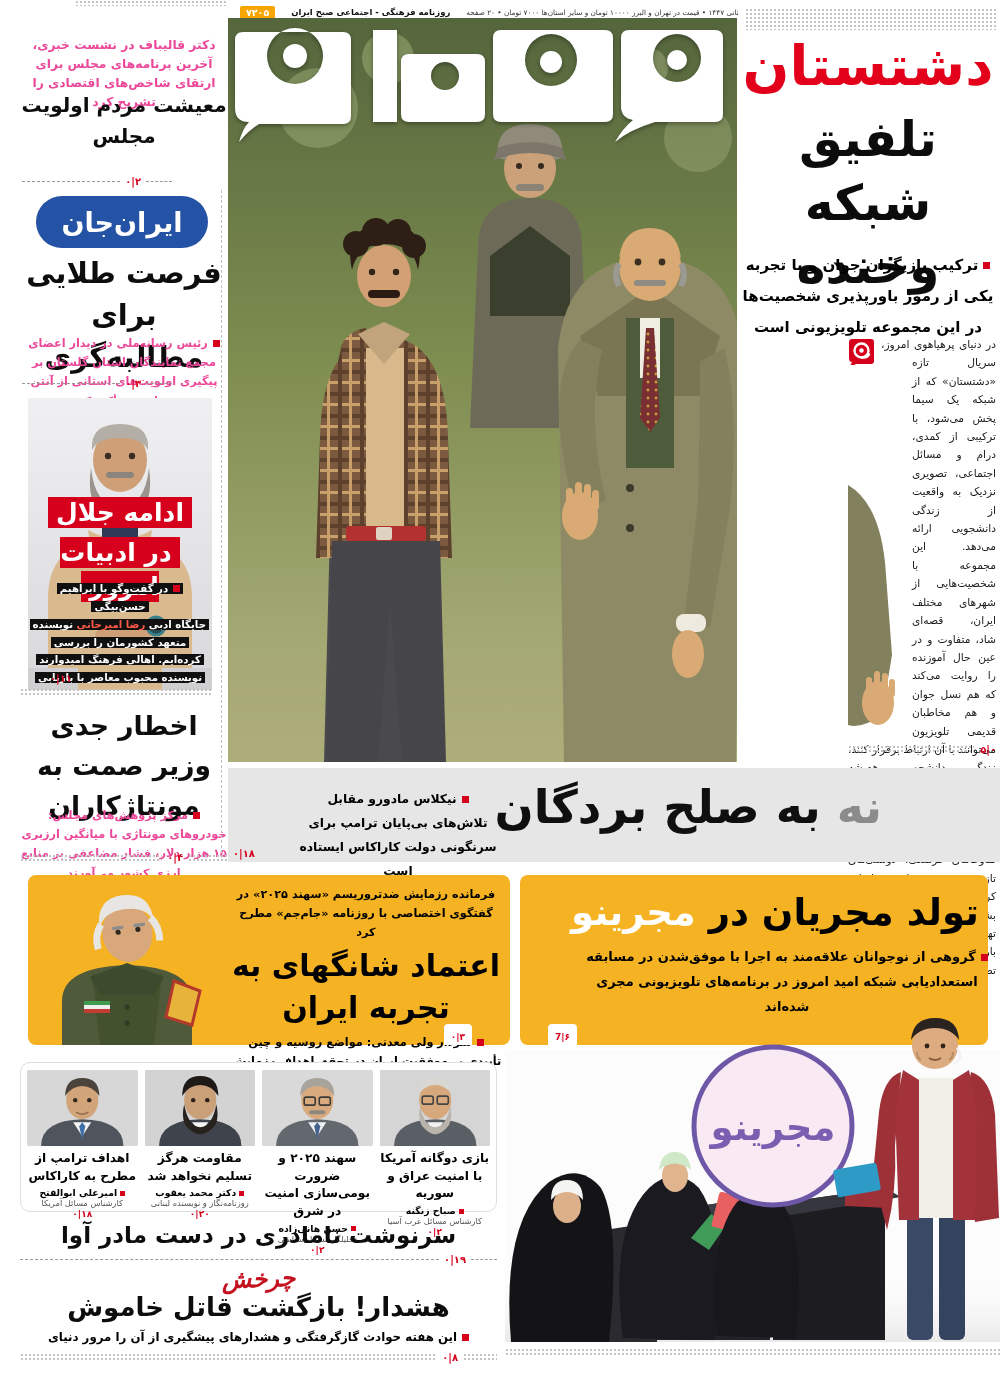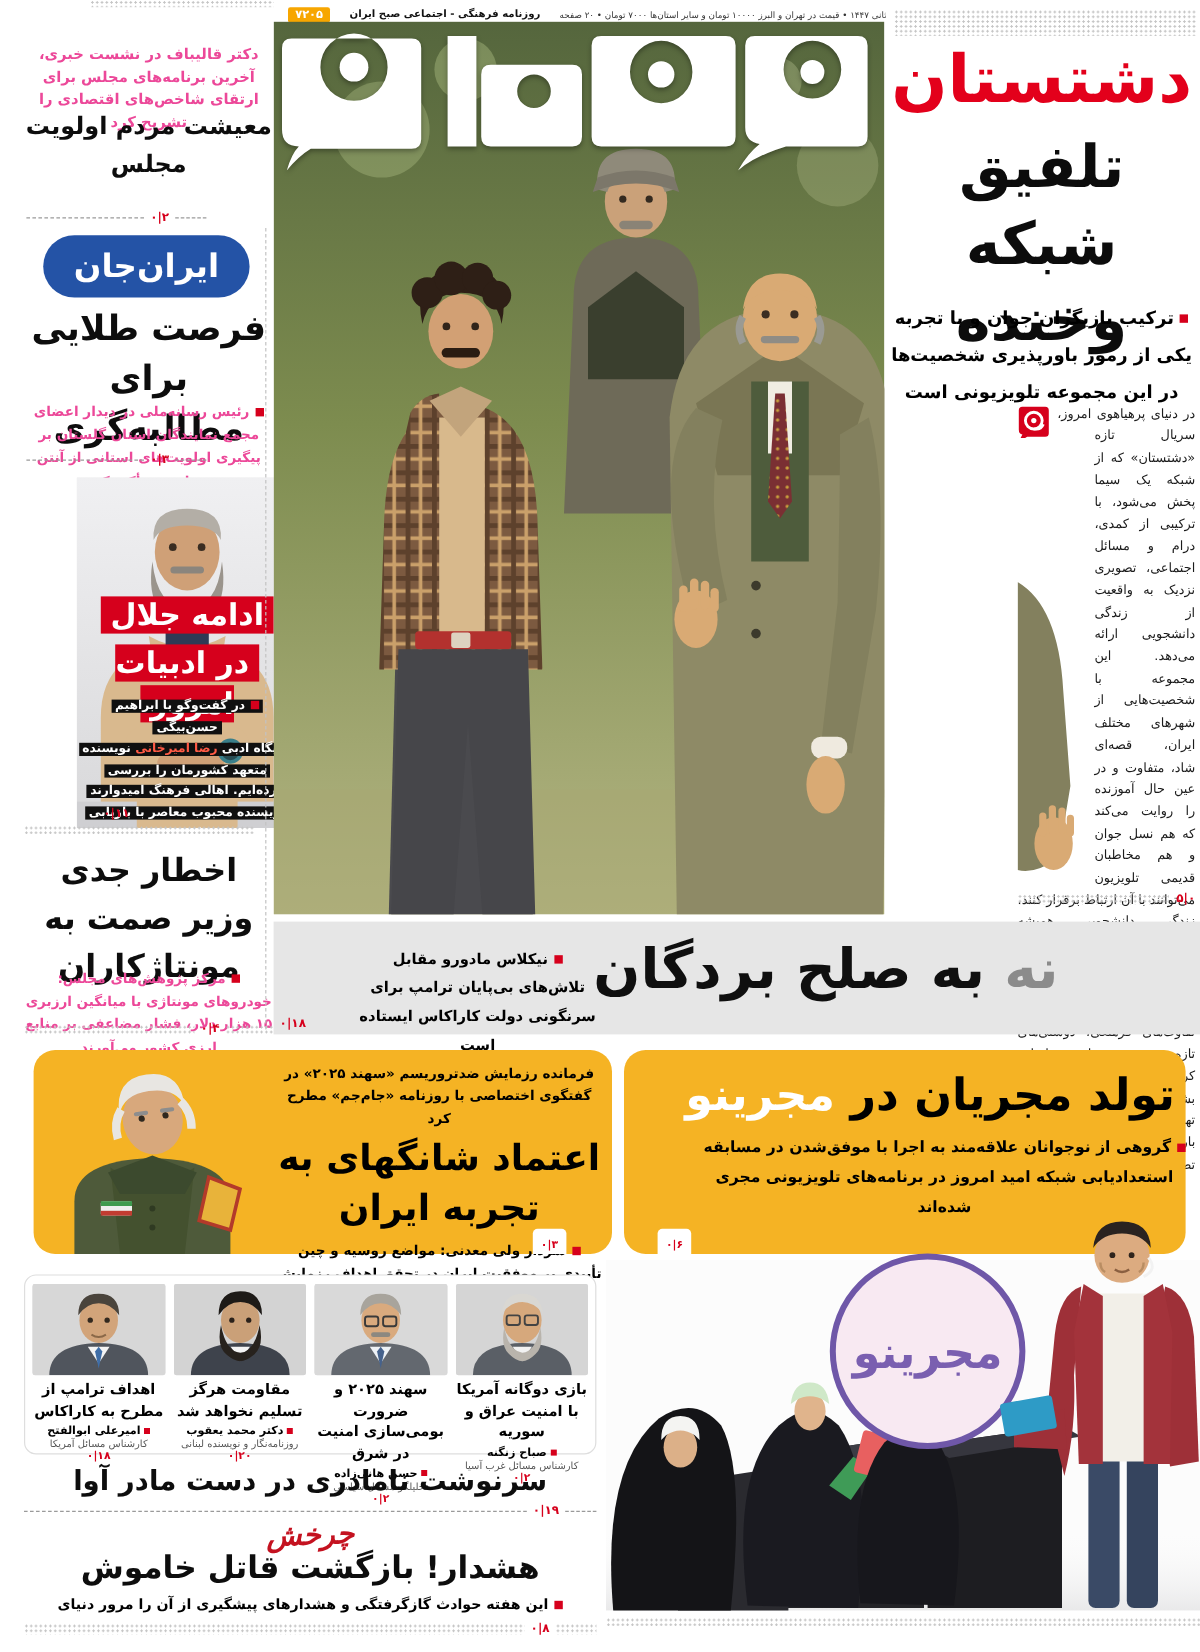--- a/index.html
+++ b/index.html
@@ -26,21 +26,21 @@
   .hl { font-weight:bold; color:#0d0d0d; text-align:center; }
   .lc-majles-kicker { left:20px; top:36px; width:208px; font-size:12.3px; line-height:1.55; }
   .lc-majles-hl { left:20px; top:90px; width:208px; font-size:20px; line-height:1.55; }
   .m2 { left:22px; top:176px; width:150px; }
   .iranjan { left:36px; top:196px; width:172px; height:52px; background:#2453a6; border-radius:26px;
              display:flex; align-items:center; justify-content:center; color:#fff; font-size:27px; font-weight:bold; letter-spacing:1px; }
   .lc-golden-hl { left:20px; top:252px; width:208px; font-size:29px; line-height:1.45; }
   .lc-golden-sub { left:20px; top:334px; width:208px; font-size:11.3px; line-height:1.7; }
   .m3 { left:22px; top:378px; width:150px; }
 
-  .jalal { left:28px; top:398px; width:184px; height:292px; background:#e9e9ea; overflow:hidden;margin-left:36px; }
+  .jalal { left:28px; top:398px; width:184px; height:292px; background:#e9e9ea; overflow:hidden; }
   .jalal svg { position:absolute; inset:0; }
   .jalal .t1 { position:absolute; top:98px; right:8px; left:8px; text-align:center; }
   .jalal .t1 span, .jalal .t2 span { background:#d6001c; color:#fff; font-weight:bold; font-size:25px; padding:1px 8px; line-height:1.35; }
   .jalal .t2 { position:absolute; top:138px; right:2px; left:2px; text-align:center; }
   .jalal .sub { position:absolute; top:182px; right:3px; left:3px; text-align:center; font-size:10.2px; font-weight:bold; line-height:1.75; }
   .jalal .sub span.bk { background:#101010; color:#fff; padding:0 3px; box-decoration-break:clone; -webkit-box-decoration-break:clone; }
   .jalal .sub .hi { color:#ff5a45; }
   .jalal .pg { position:absolute; left:8px; bottom:6px;padding-left:14px; }
   .jalal-dots { left:20px; top:688px; width:192px; height:7px; }
 
@@ -66,21 +66,21 @@
   .lead-pg .ddots { flex:1; height:9px; }
 
   
   .peace { left:228px; top:768px; width:772px; height:94px; background:#e6e6e6; }
   .peace .big { position:absolute; right:118px; top:12px; font-size:46px; font-weight:bold; color:#0f0f0f; white-space:nowrap; }
   .peace .big .gr { color:#8b8b8b; }
   .peace .kick { position:absolute; left:70px; top:20px; width:200px; font-size:12.3px; font-weight:bold; line-height:1.95; text-align:center; }
   .peace .pg { position:absolute; left:5px; bottom:3px; }
 
   
-  .ybox { background:#f5b324; border-radius:18px;padding-left:42px; }
+  .ybox { background:#f5b324; border-radius:8px;padding-left:42px; }
   .ya { left:28px; top:875px; width:482px; height:170px; }
   .ya .txt { position:absolute; right:8px; top:10px; width:272px; text-align:center; }
   .ya .k { font-size:11.3px; font-weight:bold; line-height:1.7; }
   .ya .h { font-size:30px; font-weight:bold; line-height:1.4; margin-top:2px; }
   .ya .s { font-size:11.3px; font-weight:bold; line-height:1.7; margin-top:4px; }
   .ya svg { position:absolute; left:4px; bottom:0; }
   .tab { position:absolute; bottom:0; background:#fff; border-radius:4px 4px 0 0; padding:1px 7px; }
   .tab.ta { right:38px; } .tab.tb { left:28px; }
   .yb { left:520px; top:875px; width:468px; height:170px; }
   .yb .h { margin-top:16px; text-align:center; font-size:37px; font-weight:bold; line-height:1.2; }
@@ -348,21 +348,21 @@
       <div class="k">فرمانده رزمایش ضدتروریسم «سهند ۲۰۲۵» در گفتگوی اختصاصی با روزنامه «جام‌جم» مطرح کرد</div>
       <div class="h">اعتماد شانگهای به تجربه ایران</div>
       <div class="s"><span class="redsq"></span><span>سردار ولی معدنی: مواضع روسیه و چین تأییدی بر موفقیت ایران در تحقق اهداف رزمایش است</span></div>
     </div>
     <div class="tab ta"><span class="pnum" style="font-size:9px">۳|۰</span></div>
   </div>
 
   <div class="abs ybox yb">
     <div class="h"><span>تولد مجریان در </span><span class="wh">مجرینو</span></div>
     <div class="s"><span class="redsq"></span><span>گروهی از نوجوانان علاقه‌مند به اجرا با موفق‌شدن در مسابقه استعدادیابی شبکه امید امروز در برنامه‌های تلویزیونی مجری شده‌اند</span></div>
-    <div class="tab tb"><span class="pnum" style="font-size:9px">۶|۰</span></div>
+    <div class="tab tb"><span class="pnum" style="font-size:9px">۶|7</span></div>
   </div>
 
   <svg class="abs studio" viewBox="0 0 495 340" xmlns="http://www.w3.org/2000/svg">
     <rect x="0" y="42" width="495" height="292" fill="#fcfcfc"></rect>
     <rect x="0" y="42" width="495" height="292" fill="url(#flg)"></rect>
     <defs>
       <linearGradient id="flg" x1="0" y1="0" x2="0" y2="1">
         <stop offset="0.75" stop-color="#ffffff" stop-opacity="0"></stop>
           <stop offset="1" stop-color="#e9e9ea"></stop>
       </linearGradient>

